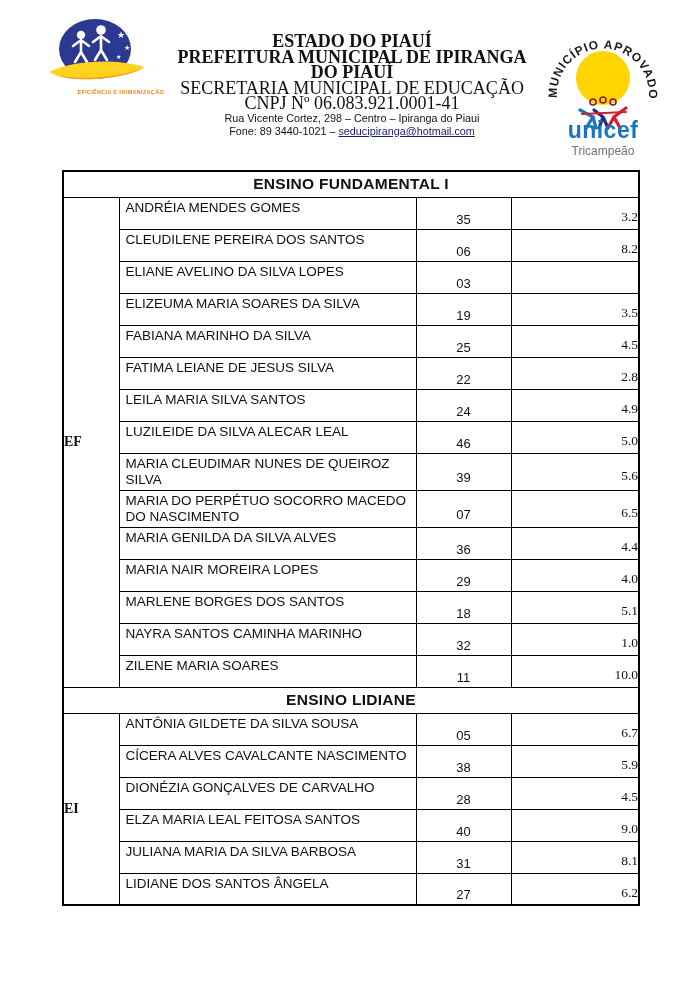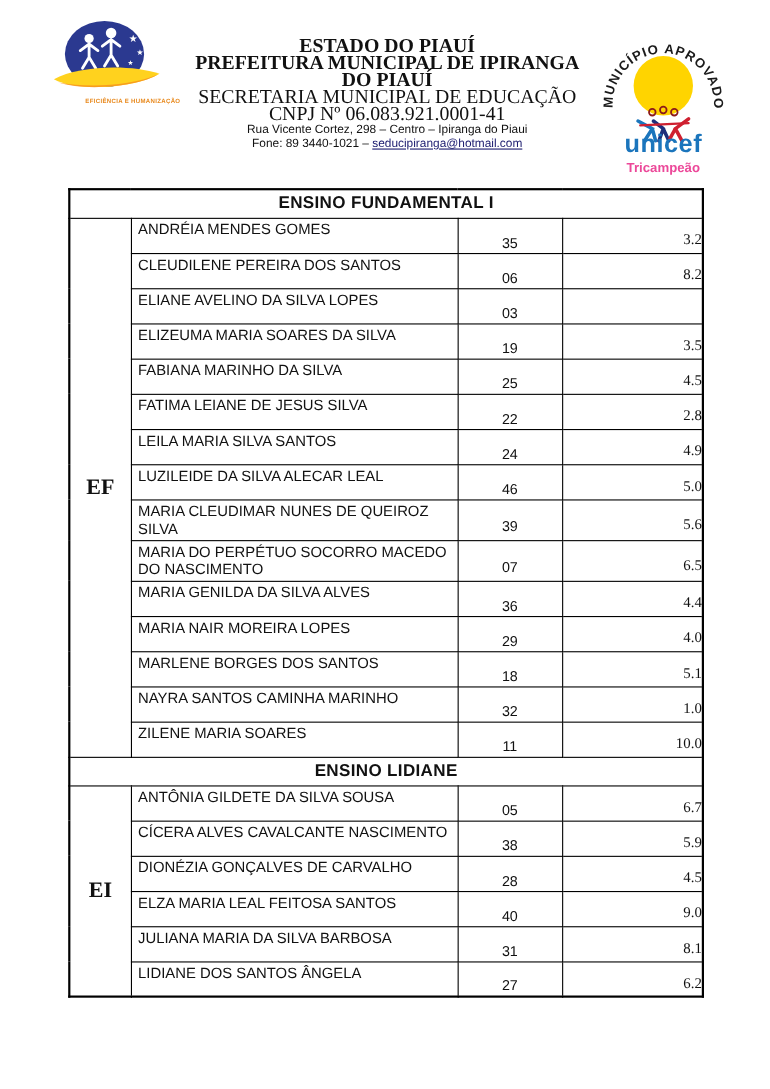--- a/index.html
+++ b/index.html
@@ -13,27 +13,27 @@
   .logo-title { font-family:"Liberation Serif", serif; font-style:italic; font-size:19px; color:#1f3a78; margin-top:-4px; letter-spacing:0.2px; }
   .logo-tagline { font-size:5.5px; font-weight:bold; color:#e8891d; text-align:right; padding-right:10px; letter-spacing:0.3px; margin-top:1px; }
 
   .org-center { flex:1; text-align:center; padding-top:16px; }
   .org-line-lg { font-size:18px; line-height:15.5px;font-family:Liberation Serif, serif; }
   .bold { font-weight:bold; }
   .org-line-sm { font-size:10.8px; line-height:13.5px; font-weight:normal; }
   .email-link { color:#1a1a6e; text-decoration:underline; cursor:pointer; }
 
   .seal-right { width:146px; text-align:center; padding-top:0px; }
-  .seal-caption { font-size:12px; font-weight:bold; color:#ec4899; margin-top:0px; }
+  .seal-caption { font-size:12px; font-weight:normal; color:#737373; margin-top:0px; }
 
   
   table.roster { border-collapse:collapse; table-layout:fixed; width:576px; margin:12px 0 0 62px; border:2px solid #000; }
   table.roster td { border:1px solid #000; }
   td.section-title { font-family:Liberation Sans, sans-serif; font-weight:bold; font-size:15.5px; text-align:center; height:26px; border-top:2px solid #000; border-bottom:2px solid #000; letter-spacing:0.3px; }
-  td.group-label { font-family:"Liberation Serif", serif; font-weight:bold; font-size:20px; text-align:center; vertical-align:middle; }
+  td.group-label { font-family:"Liberation Serif", serif; font-weight:bold; font-size:14px; vertical-align:middle; }
   td.name-cell { font-size:13.5px; line-height:16px; padding:2px 6px; vertical-align:top; height:32px;margin-left:32px; }
   td.count-cell { font-size:13px; text-align:center; vertical-align:middle; padding-top:12px; }
   td.score-cell { font-family:"Liberation Serif", serif; font-size:13.5px; text-align:right; vertical-align:middle; padding-top:8px; }
 </style>
 </head>
 <body>
 
 <div class="page">
 
   <div class="doc-header">

